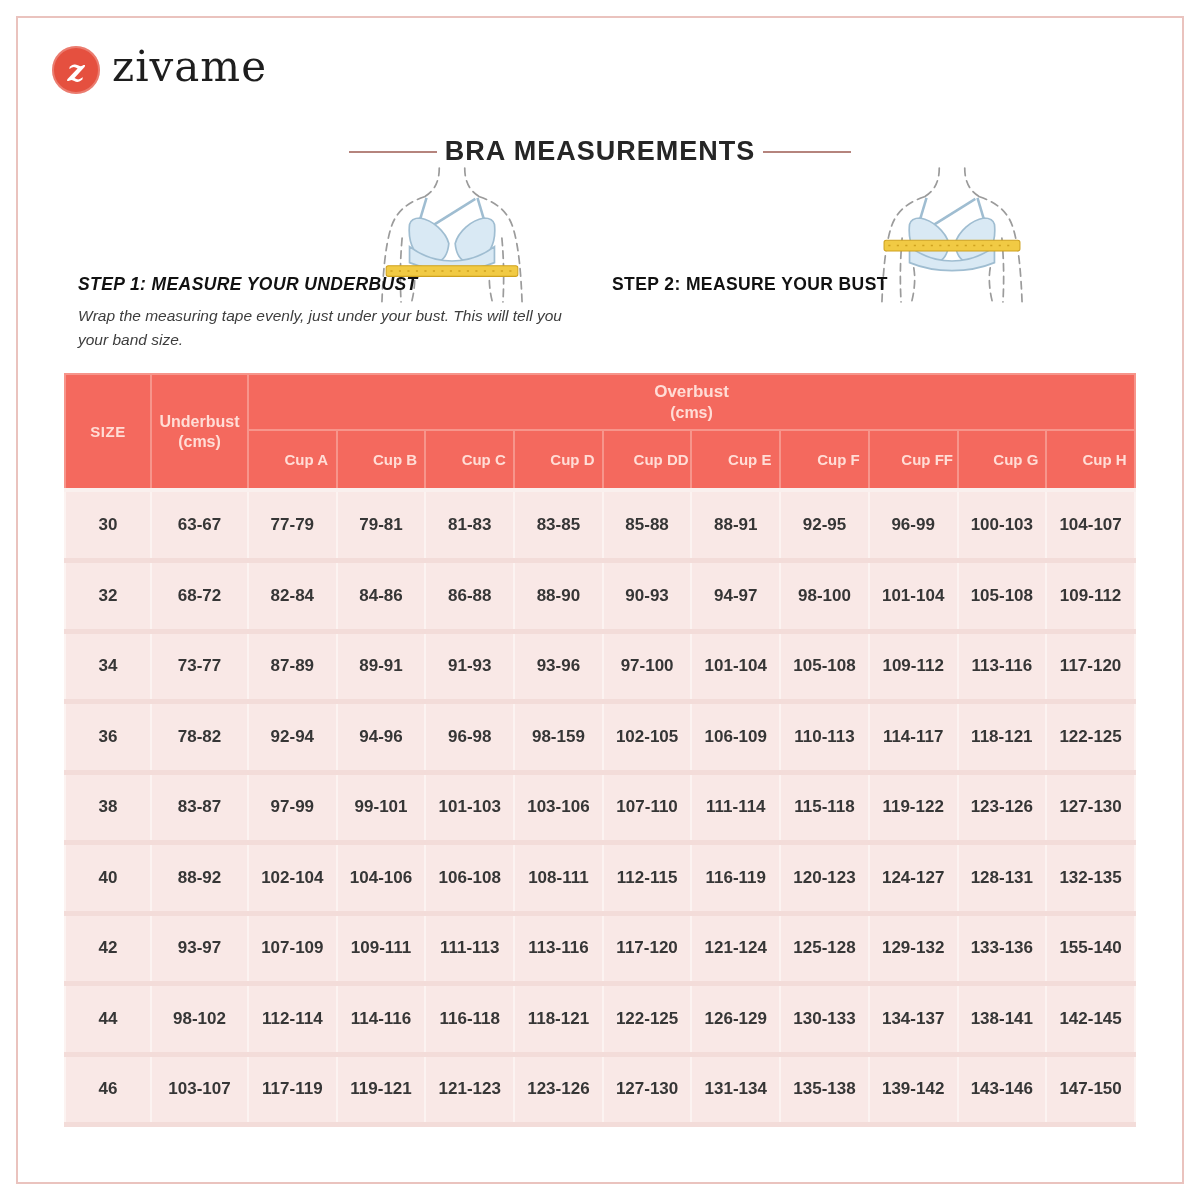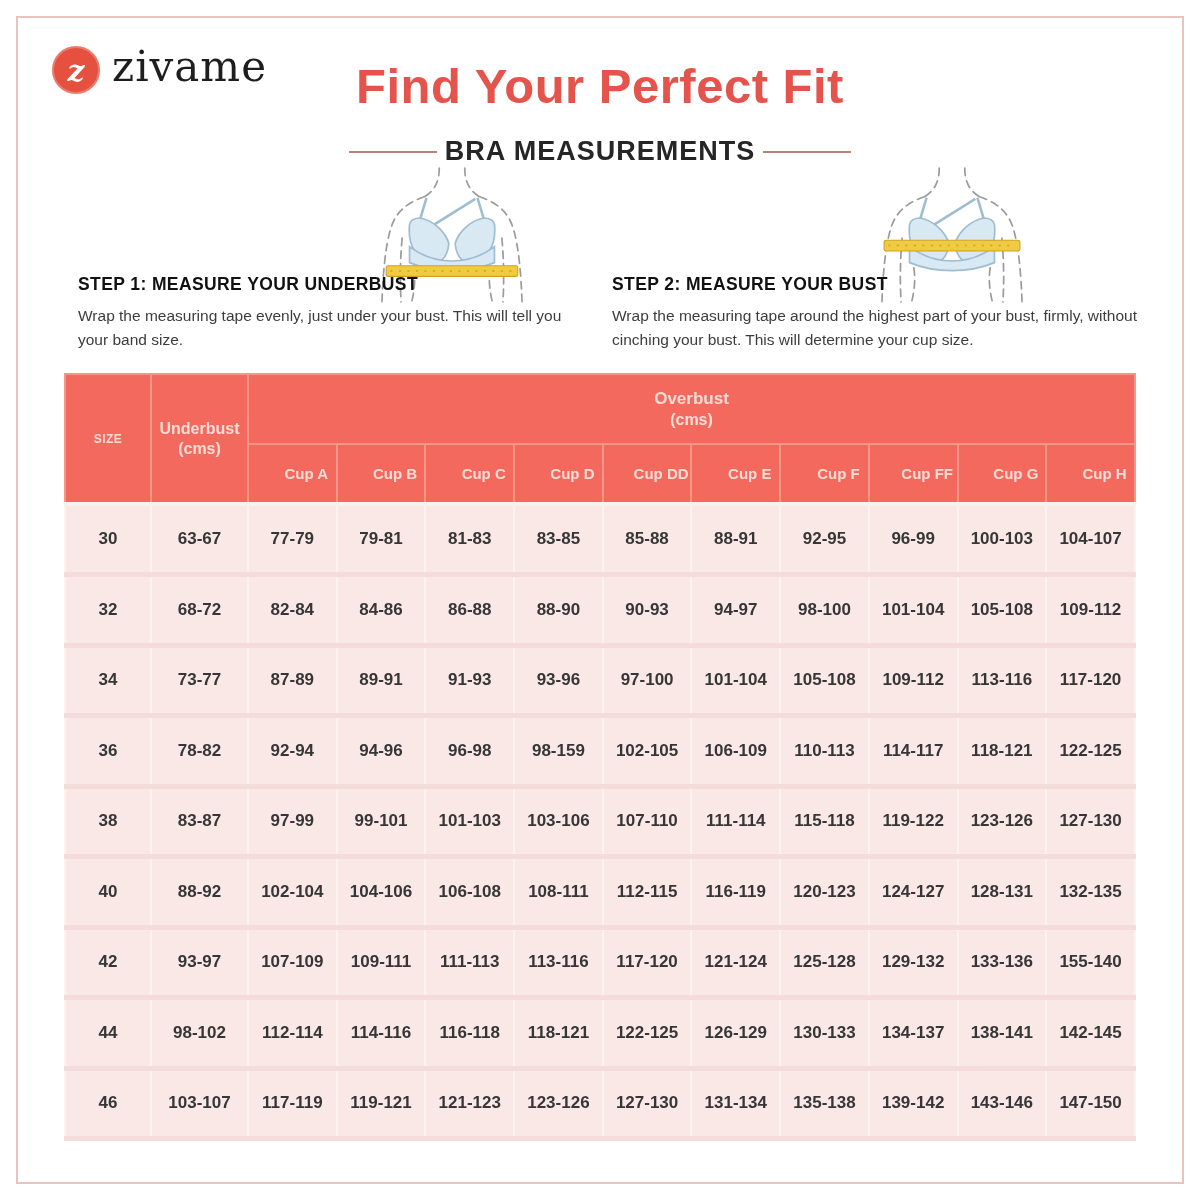--- a/index.html
+++ b/index.html
@@ -23,34 +23,34 @@
   .subtitle-line { width:88px; height:2px; background:#b5847d; }
   .subtitle { font-size:27px; font-weight:700; color:#262626; letter-spacing:1px; }
 
   
   .illus { position:absolute; width:200px; height:138px; }
   .illus.one { left:352px; top:166px; }
   .illus.two { left:852px; top:166px; }
 
   
   .step { position:absolute; top:274px; }
-  .step.one { left:78px; width:500px; }
+  .step.one { left:78px; width:500px;font-style:italic; }
   .step.two { left:612px; width:535px; }
   .step-heading { font-size:17.5px; font-weight:700; color:#111111; letter-spacing:0.4px; margin-bottom:9px; }
   .step-body { font-size:15.5px; color:#3d3d3d; line-height:1.55; font-weight:500; }
 
   
   .size-table { position:absolute; top:373px; left:64px; width:1072px;
                 border-collapse:collapse; table-layout:fixed; }
   .size-table col.c-size { width:86px; }
   .size-table col.c-under { width:97px; }
   .size-table thead th { background:#f4695e; color:#ffddd6; font-weight:700; border:2px solid #f7958b; }
-  .size-table .th-size { font-size:12px; letter-spacing:0.5px;margin-left:34px; }
+  .size-table .th-size { font-size:15px; letter-spacing:0.5px;margin-left:34px; }
   .size-table .th-under { font-size:16px; line-height:1.25; }
-  .size-table .th-over { font-size:17px; line-height:1.25; height:70px; vertical-align:middle; }
+  .size-table .th-over { font-size:17px; line-height:1.25; height:56px; vertical-align:middle; }
   .size-table .th-sub { font-size:16px; font-weight:700; }
   .size-table .cup-th { font-size:15px; height:60px;padding-left:28px; }
   .size-table tbody td { background:#f9e8e6; text-align:center; vertical-align:middle;
                          height:70.5px; font-size:17px; font-weight:600; color:#363636;
                          border-left:2px solid #fcf3f1; border-right:2px solid #fcf3f1;
                          border-top:5px solid #f3dcd9; border-bottom:5px solid #f3dcd9; }
   .size-table tbody tr:first-child td { border-top:4px solid #faf0ee; }
 
   .illus .outline path { fill:none; stroke:#9b9b9b; stroke-width:1.6; stroke-dasharray:7 5; stroke-linecap:round; }
   .illus .bra path { fill:#d9e9f4; stroke:#9fbdd1; stroke-width:1.6; }
@@ -62,21 +62,20 @@
 <body>
 
 <div class="page">
   <div class="border-frame"></div>
 
   <div class="logo">
     <div class="logo-circle">z</div>
     <div class="logo-text">zivame</div>
   </div>
 
-  <div class="title">Find Your Perfect Fit</div>
 
   <div class="subtitle-row">
     <div class="subtitle-line"></div>
     <div class="subtitle">BRA MEASUREMENTS</div>
     <div class="subtitle-line"></div>
   </div>
 
   <svg class="illus one" viewBox="0 0 184 130">
     <g class="outline">
       <path d="M80 2 C80 14 76 23 66 29"></path>
@@ -131,21 +130,20 @@
     </g>
   </svg>
 
   <div class="step one">
     <div class="step-heading">STEP 1: MEASURE YOUR UNDERBUST</div>
     <div class="step-body">Wrap the measuring tape evenly, just under your bust. This will tell you your band size.</div>
   </div>
 
   <div class="step two">
     <div class="step-heading">STEP 2: MEASURE YOUR BUST</div>
-    <div class="step-body">Wrap the measuring tape around the highest part of your bust, firmly, without cinching your bust. This will determine your cup size.</div>
   </div>
 
   <table class="size-table">
     <colgroup>
       <col class="c-size">
         <col class="c-under">
       <col>
         <col>
         <col>
         <col>

